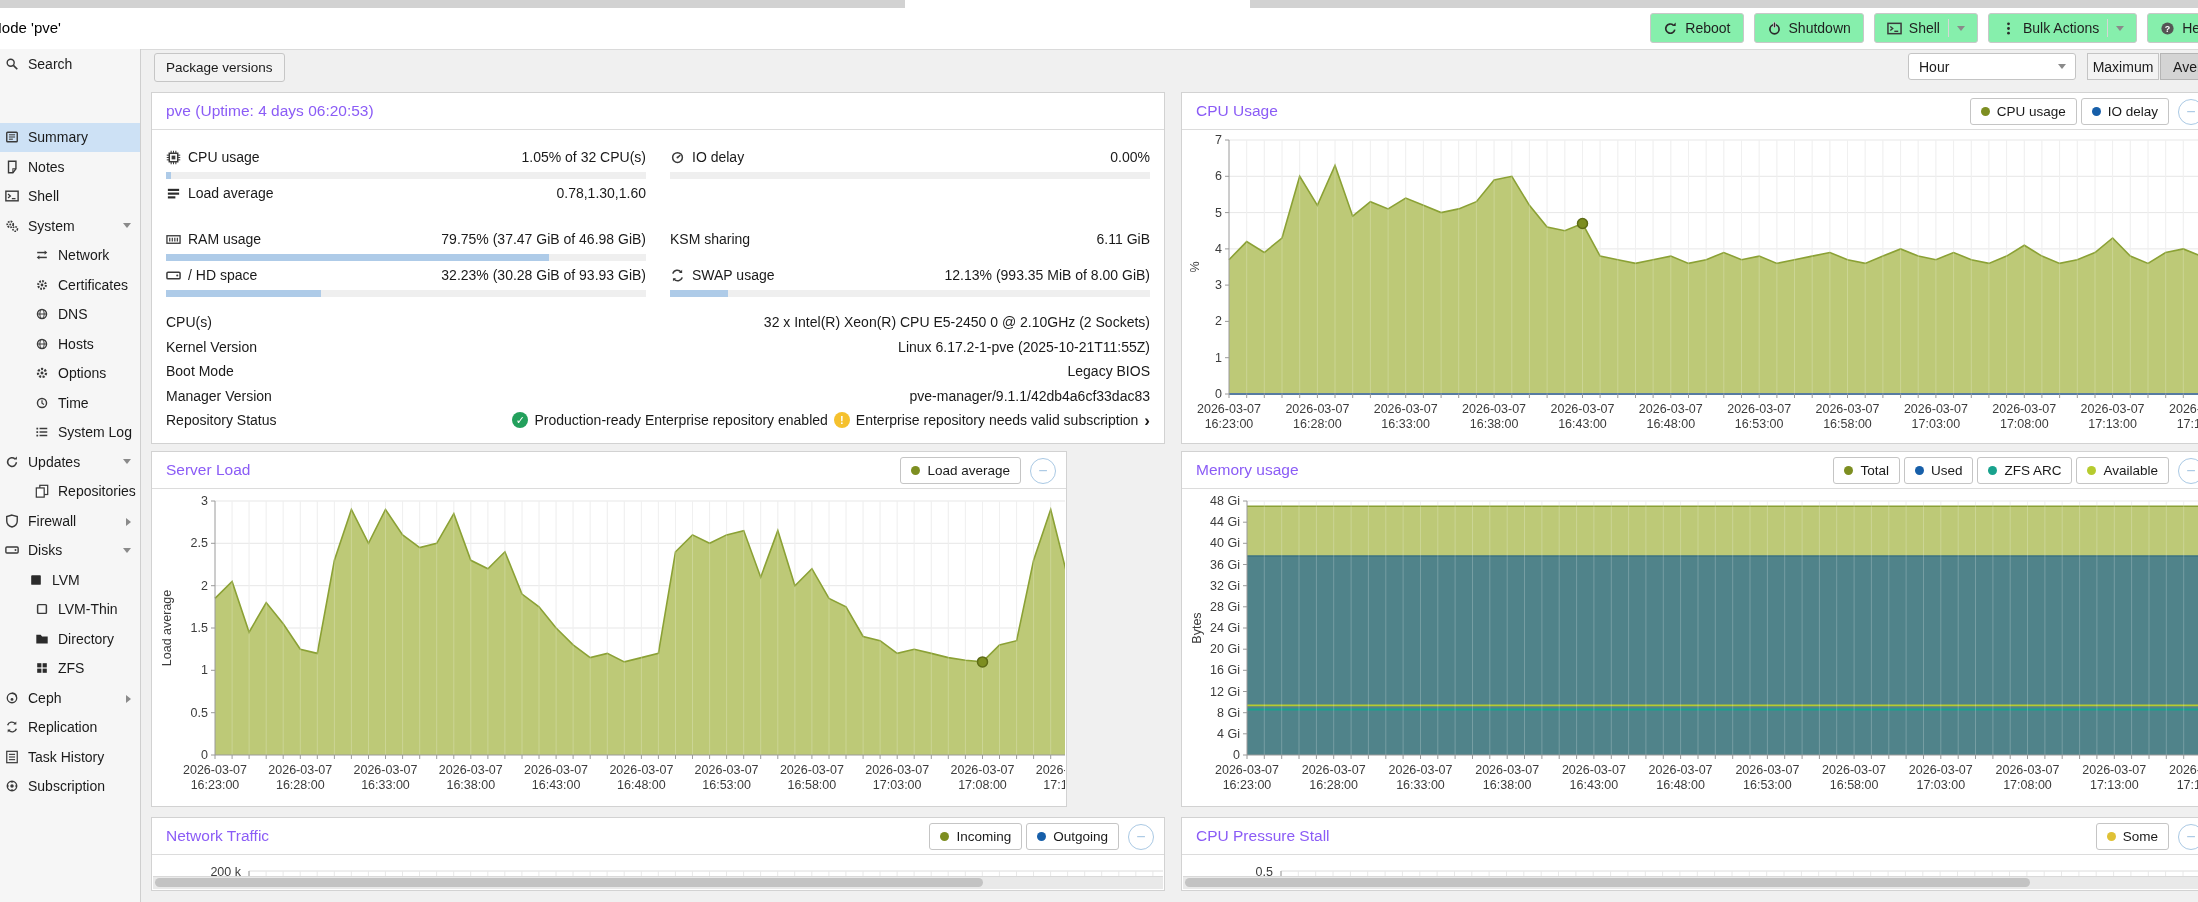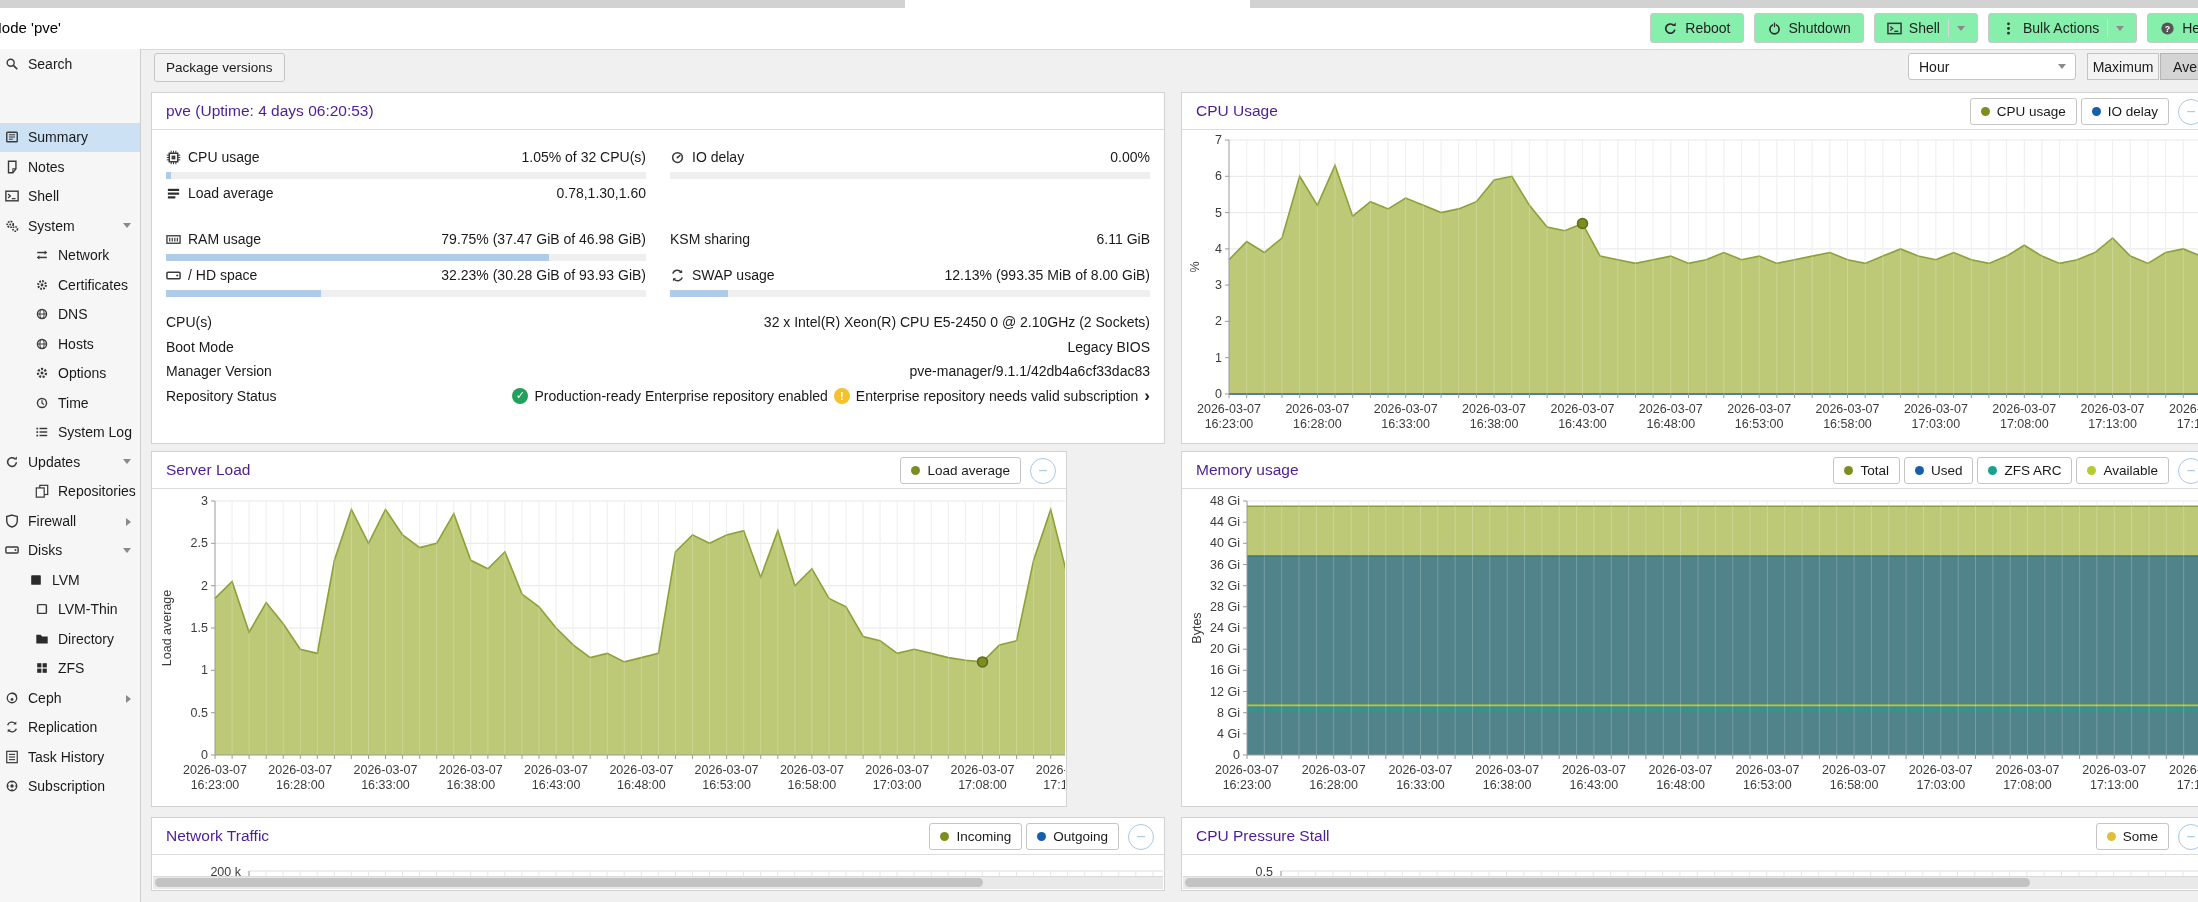--- a/index.html
+++ b/index.html
@@ -25,21 +25,21 @@
   .toolbar-btn{position:absolute;left:154px;top:53px;height:27px;padding:0 11px;background:#f3f3f3;
         border:1px solid #c6c6c6;border-radius:3px;font-size:13.5px;display:inline-flex;align-items:center;cursor:pointer;}
   .tf-select{position:absolute;left:1908px;top:53px;width:168px;height:27px;background:#fff;border:1px solid #c4c4c4;
         border-radius:3px;font-size:14px;display:flex;align-items:center;padding:0 10px;box-sizing:border-box;cursor:pointer;}
   .tf-select .car{position:absolute;right:9px;}
   .seg{position:absolute;top:53px;height:27px;display:inline-flex;align-items:center;justify-content:center;
        border:1px solid #c4c4c4;font-size:14px;box-sizing:border-box;cursor:pointer;background:#f3f3f3;}
   .seg.active{background:#d4d4d4;border-color:#b5b5b5;}
   .panel{position:absolute;background:#fff;border:1px solid #d2d2d2;box-sizing:border-box;overflow:hidden;}
   .panel-h{height:36px;border-bottom:1px solid #dcdcdc;position:relative;display:flex;align-items:center;padding:0 14px;flex:none;}
-  .panel-title{color:#4c1d95;font-size:15.5px;white-space:nowrap;}
+  .panel-title{color:#8b5cf6;font-size:15.5px;white-space:nowrap;}
   .lgwrap{position:absolute;right:10px;top:5px;display:flex;align-items:center;gap:4px;}
   .lgbtn{display:inline-flex;align-items:center;height:25px;padding:0 10px;background:#fff;border:1px solid #c5c5c5;
          border-radius:3px;font-size:13.5px;cursor:pointer;white-space:nowrap;}
   .lgbtn i{width:9px;height:9px;border-radius:50%;margin-right:7px;display:inline-block;}
   .undoc{width:24px;height:24px;border:1px solid #aac9e4;border-radius:50%;color:#aac9e4;display:inline-flex;
          align-items:center;justify-content:center;font-size:16px;margin-left:5px;cursor:default;flex:none;}
   .scols{display:flex;padding:16px 14px 0 14px;}
   .scol-l{width:480px;flex:none;}
   .scol-gap{width:24px;flex:none;}
   .scol-r{flex:1;}
@@ -488,20 +488,24 @@
         </div>
         <div class="sbar">
           <span style="width:12.13%"></span>
         </div>
       </div>
   </div>
   <div class="sinfo" id="stat-info">
       <div class="irow">
         <span>CPU(s)</span>
         <span>32 x Intel(R) Xeon(R) CPU E5-2450 0 @ 2.10GHz (2 Sockets)</span>
+      </div>
+      <div class="irow">
+        <span>Kernel Version</span>
+        <span>Linux 6.17.2-1-pve (2025-10-21T11:55Z)</span>
       </div>
       <div class="irow">
         <span>Boot Mode</span>
         <span>Legacy BIOS</span>
       </div>
       <div class="irow">
         <span>Manager Version</span>
         <span>pve-manager/9.1.1/42db4a6cf33dac83</span>
       </div>
       <div class="irow">

